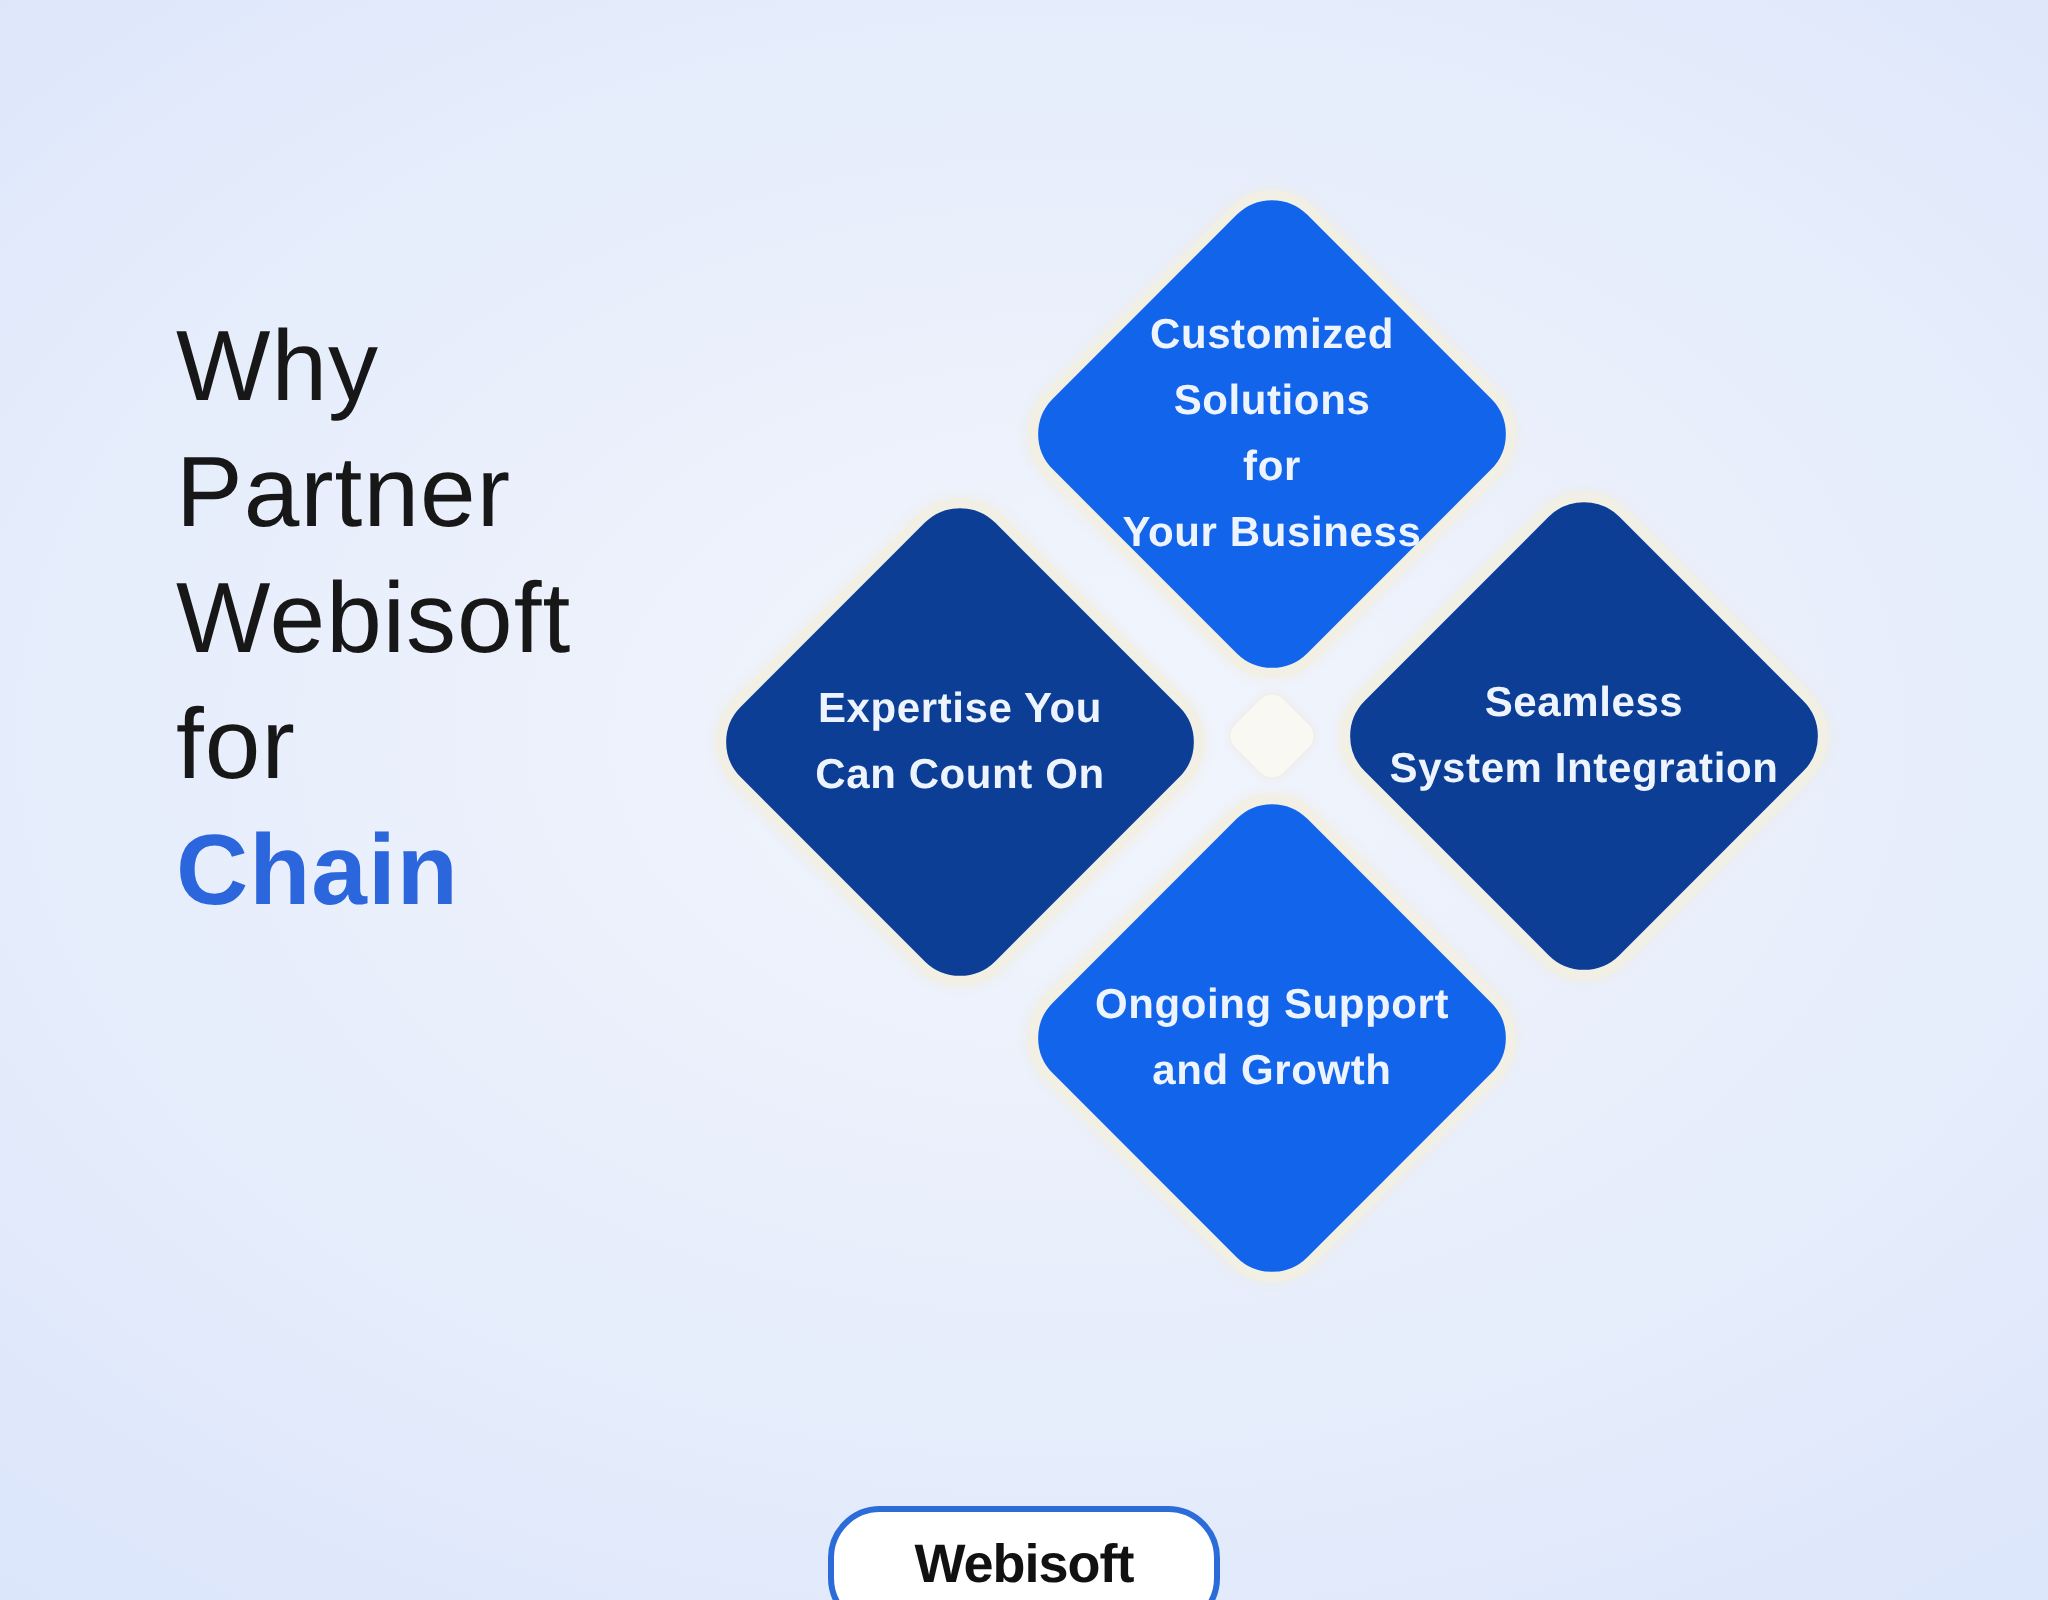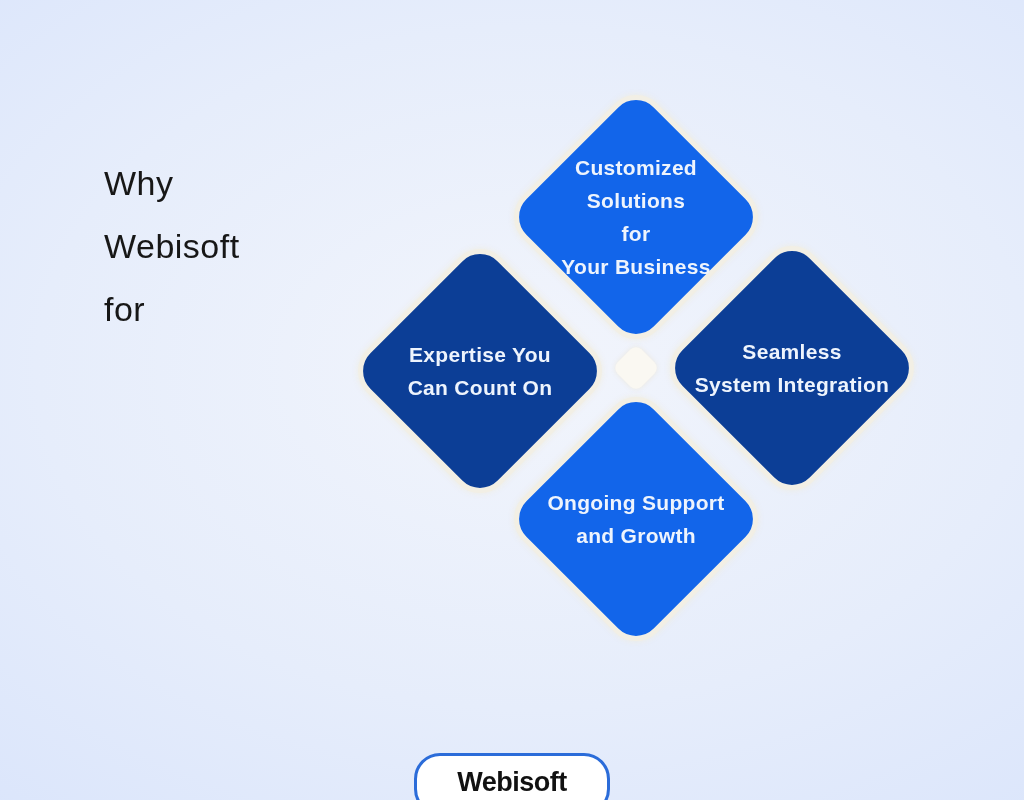--- a/index.html
+++ b/index.html
@@ -15,23 +15,23 @@
     background:
       radial-gradient(ellipse 900px 620px at 52% 46%,
         var(--bg-center, #f2f5fc) 0%,
         var(--bg-mid, #e6edfb) 55%,
         var(--bg-edge, #d9e4fb) 100%);
   }
 
   
   .heading {
     position: absolute;
-    left: 104px;
+    left: 88px;
     top: 152px;
-    font-size: 34px;
+    font-size: 50px;
     line-height: 63px;
     letter-spacing: 0.5px;
   }
   .h-black {
     color: var(--heading-black, #171717);
     font-weight: 500;
   }
   .h-blue {
     color: var(--heading-blue, #2b66dc);
     font-weight: 700;
@@ -107,22 +107,24 @@
     font-weight: 700;
     letter-spacing: -0.5px;
     color: var(--badge-text, #111111);
   }
 </style>
 </head>
 <body>
 
 <div class="heading">
   <div class="h-black">Why</div>
+  <div class="h-black">Partner</div>
   <div class="h-black">Webisoft</div>
   <div class="h-black">for</div>
+  <div class="h-blue">Chain</div>
 </div>
 
 <div class="diamond diamond-bright diamond-top">
   <div class="diamond-inner">
     <div>Customized</div>
     <div>Solutions</div>
     <div>for</div>
     <div>Your Business</div>
   </div>
 </div>

